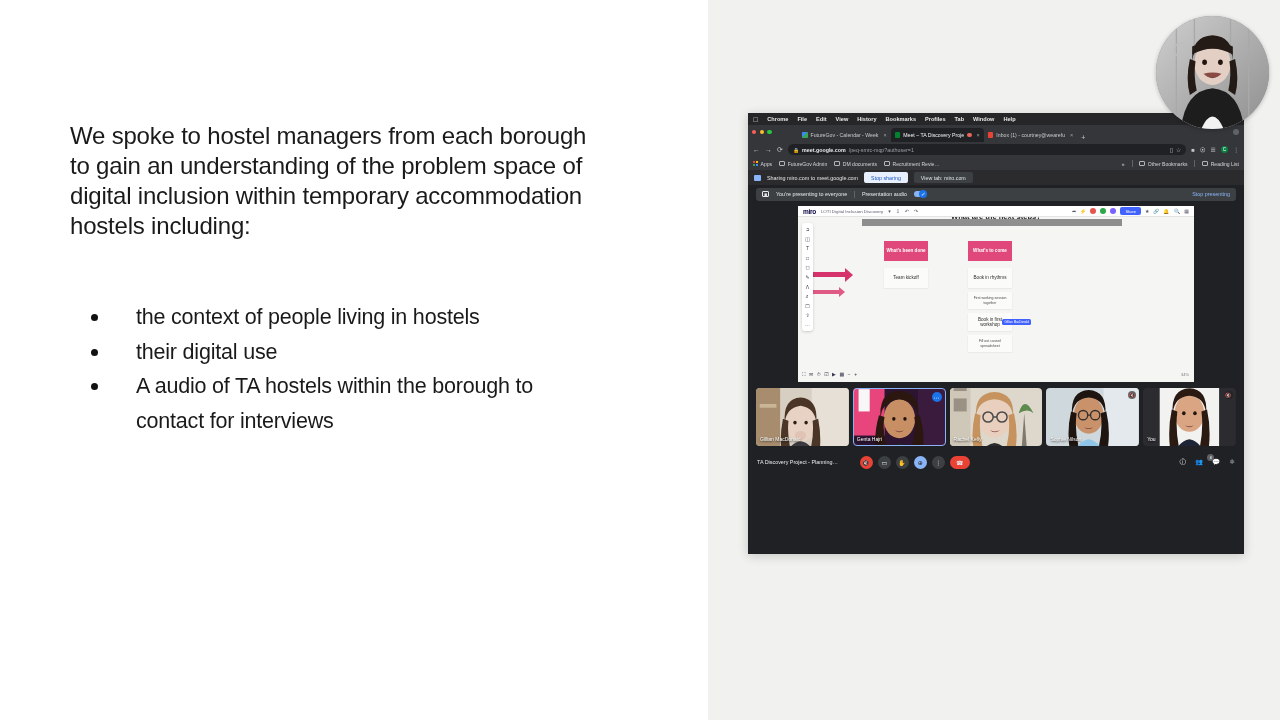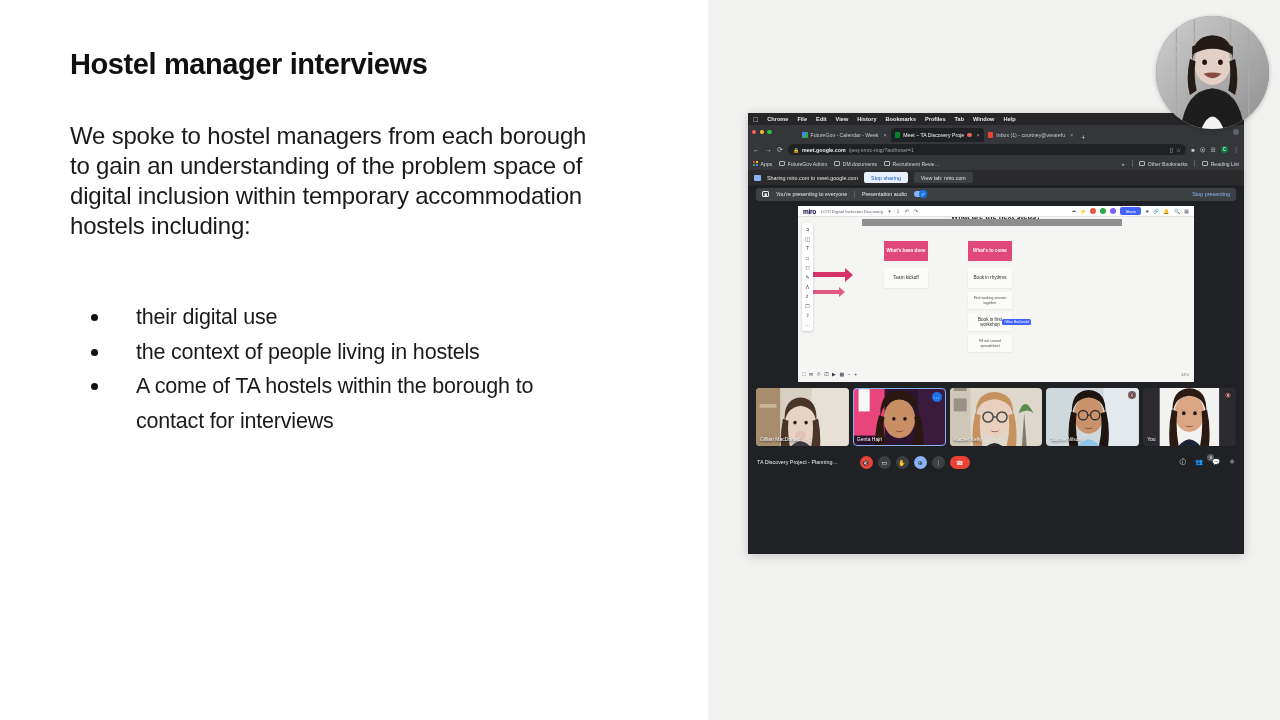--- a/index.html
+++ b/index.html
@@ -184,34 +184,33 @@
   .cbtn.end { width: 20px; border-radius: 7px; background: #ea4335; }
   .ctrl-right { margin-left: auto; display: flex; align-items: center; gap: 9px; color: #e8eaed; font-size: 6.5px; position: relative; }
   .badge { position: absolute; left: 28px; top: -4px; width: 7px; height: 7px; border-radius: 50%; background: #5f6368; color: #fff; font-size: 4px; display: flex; align-items: center; justify-content: center; }
 </style>
 </head>
 <body>
 
 <div class="slide">
 
   <div class="left-pane">
-    <div class="slide-title">Hostel manager interviews</div>
     <div class="intro">We spoke to hostel managers from each borough to gain an understanding of the problem space of digital inclusion within temporary accommodation hostels including:</div>
     <ul class="bullets">
+      <li class="bullet">
+        <span class="dot"></span>
+        <span>the context of people living in hostels</span>
+      </li>
       <li class="bullet">
         <span class="dot"></span>
         <span>their digital use</span>
       </li>
       <li class="bullet">
         <span class="dot"></span>
-        <span>the context of people living in hostels</span>
-      </li>
-      <li class="bullet">
-        <span class="dot"></span>
-        <span>A come of TA hostels within the borough to contact for interviews</span>
+        <span>A audio of TA hostels within the borough to contact for interviews</span>
       </li>
     </ul>
   </div>
 
   <div class="right-pane"></div>
 
   <div class="avatar">
     <svg viewBox="0 0 100 100" aria-hidden="true">
       <defs>
         <linearGradient id="bgw" x1="0" y1="0" x2="1" y2="1">

